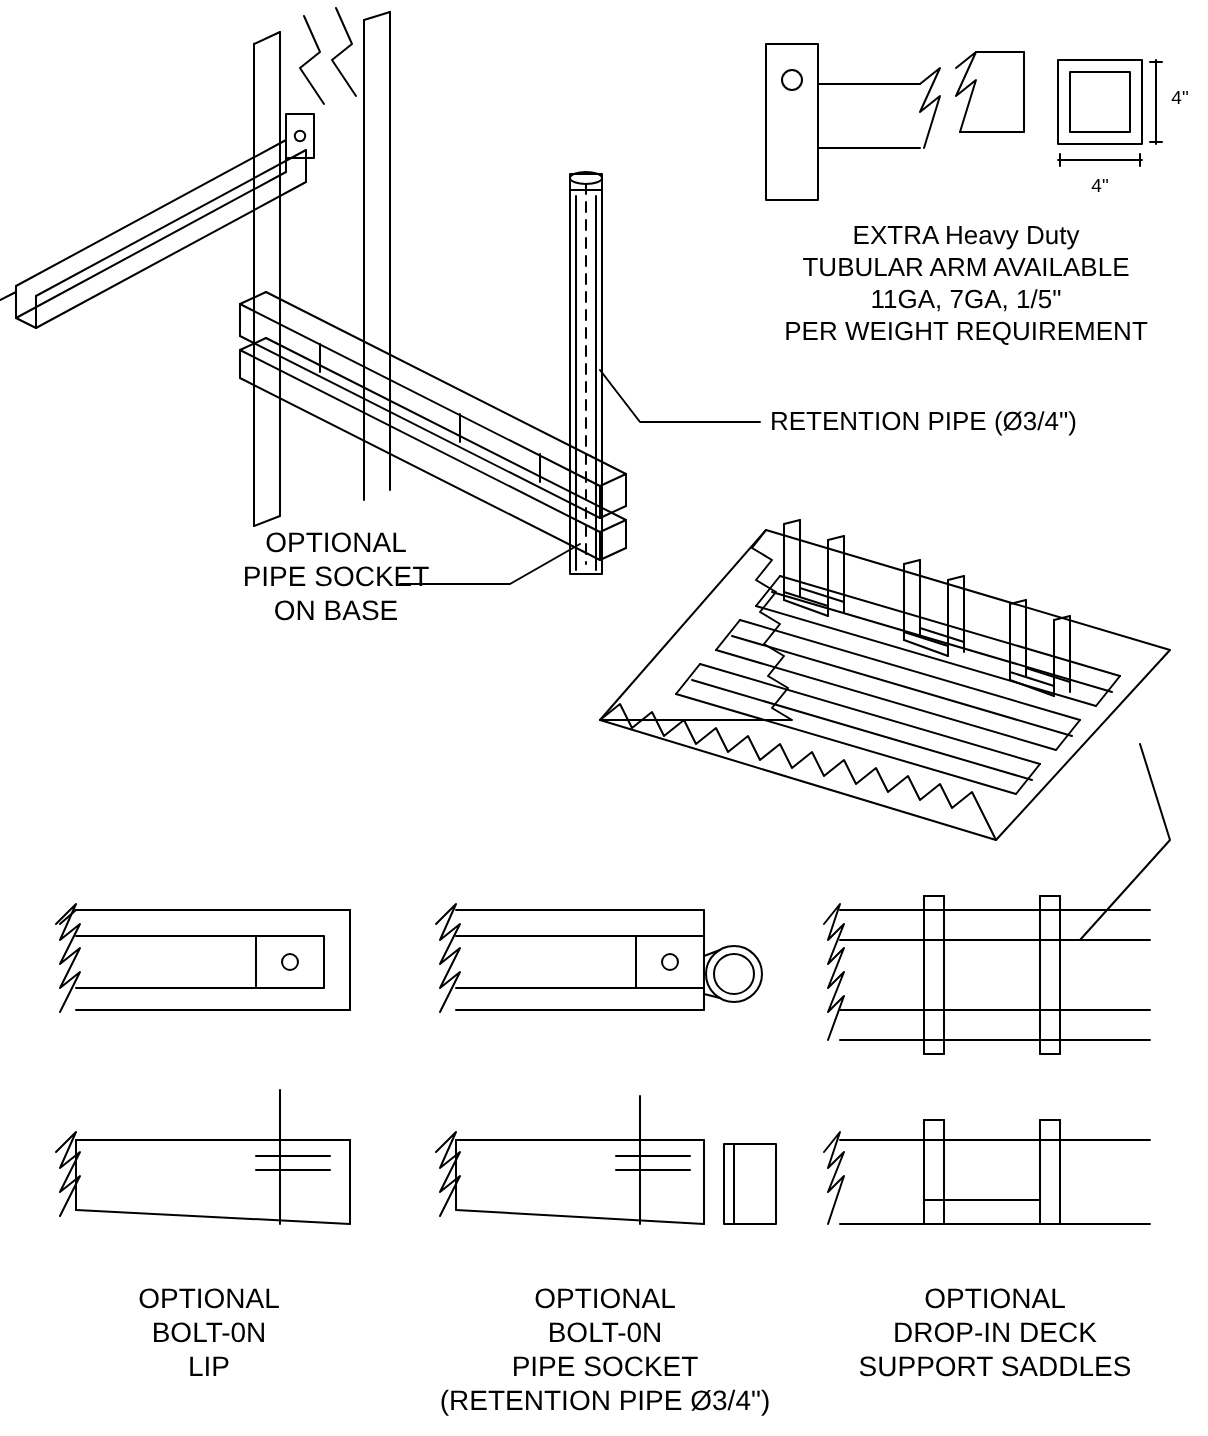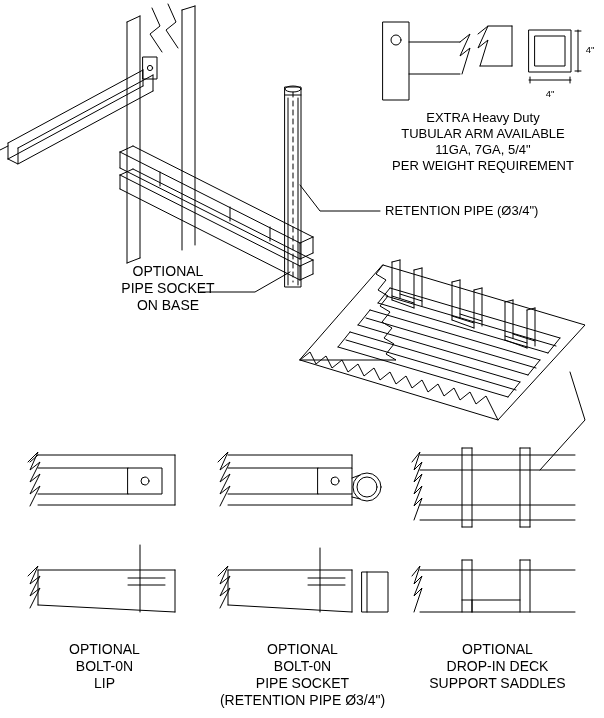--- a/index.html
+++ b/index.html
@@ -280,21 +280,21 @@
         <path d="M472 600 L472 612"></path>
       </g>
 
     </g>
   </svg>
 
   <div class="lbl t16" style="left:235px; top:3px; width:160px;"></div>
 
   <div class="lbl t13" style="left:378px; top:110px; width:210px;">EXTRA Heavy Duty
 TUBULAR ARM AVAILABLE
-11GA, 7GA, 5/4"
+11GA, 7GA, 1/5"
 PER WEIGHT REQUIREMENT</div>
 
   <div class="lbl t13 lbl-left" style="left:385px; top:203px; width:200px;">RETENTION PIPE (Ø3/4")</div>
 
   <div class="lbl t14" style="left:103px; top:263px; width:130px;">OPTIONAL
 PIPE SOCKET
 ON BASE</div>
 
   <div class="lbl t14" style="left:32px; top:641px; width:145px;">OPTIONAL
 BOLT-0N

